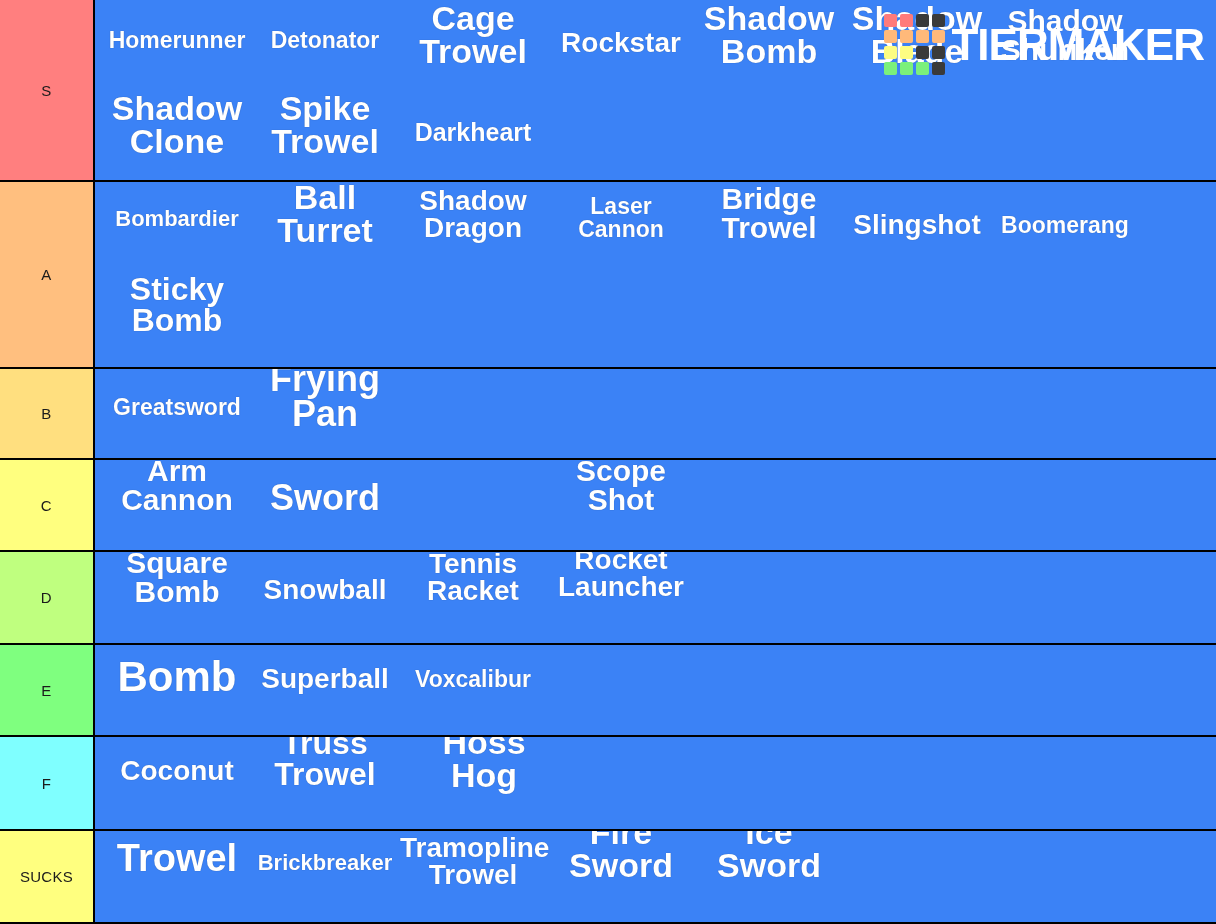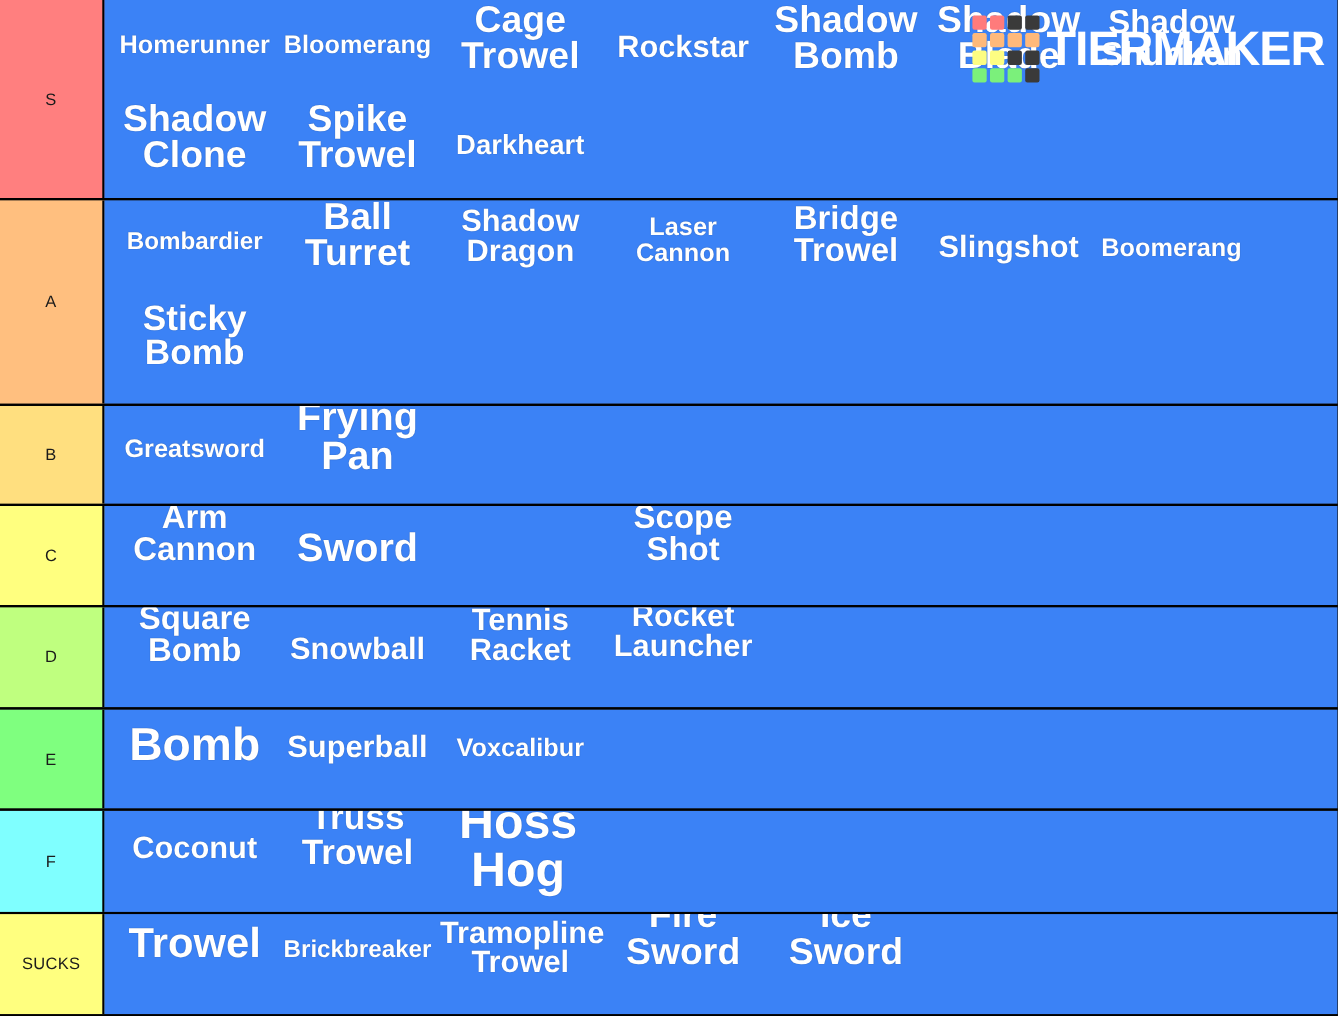--- a/index.html
+++ b/index.html
@@ -96,21 +96,21 @@
 </style>
 </head>
 <body>
 
 <div id="tierlist">
 
   <div class="tier-row" style="height: 182px;">
       <div class="tier-label" style="background: rgb(255, 127, 127);">S</div>
       <div class="tier-items">
         <div class="item" style="left: 9px; top: 29px; font-size: 23px; width: 146px;">Homerunner</div>
-        <div class="item" style="left: 157px; top: 29px; font-size: 23px; width: 146px;">Bloomerang</div>
+        <div class="item" style="left: 157px; top: 29px; font-size: 23px; width: 146px;">Detonator</div>
         <div class="item" style="left: 305px; top: 2px; font-size: 34px; width: 146px;">Cage
 Trowel</div>
         <div class="item" style="left: 453px; top: 29px; font-size: 28px; width: 146px;">Rockstar</div>
         <div class="item" style="left: 601px; top: 2px; font-size: 34px; width: 146px;">Shadow
 Bomb</div>
         <div class="item" style="left: 749px; top: 2px; font-size: 34px; width: 146px;">Shadow
 Blade</div>
         <div class="item" style="left: 897px; top: 6px; font-size: 30px; width: 146px;">Shadow
 Shuriken</div>
         <div class="item" style="left: 9px; top: 92px; font-size: 34px; width: 146px;">Shadow
@@ -175,21 +175,21 @@
         <div class="item" style="left: 157px; top: 20px; font-size: 28px; width: 146px;">Superball</div>
         <div class="item" style="left: 305px; top: 23px; font-size: 23px; width: 146px;">Voxcalibur</div>
       </div>
     </div>
     <div class="tier-row" style="height: 94px;">
       <div class="tier-label" style="background: rgb(127, 255, 255);">F</div>
       <div class="tier-items">
         <div class="item" style="left: 9px; top: 20px; font-size: 28px; width: 146px;">Coconut</div>
         <div class="item" style="left: 157px; top: -9px; font-size: 32px; width: 146px;">Truss
 Trowel</div>
-        <div class="item" style="left: 303px; top: -11px; font-size: 44px; width: 146px;">Hoss
+        <div class="item" style="left: 316px; top: -11px; font-size: 34px; width: 146px;">Hoss
 Hog</div>
       </div>
     </div>
     <div class="tier-row" style="height: 93px;">
       <div class="tier-label sucks" style="background: rgb(255, 255, 127);">SUCKS</div>
       <div class="tier-items">
         <div class="item" style="left: 9px; top: 9px; font-size: 38px; width: 146px;">Trowel</div>
         <div class="item" style="left: 157px; top: 21px; font-size: 22px; width: 146px;">Brickbreaker</div>
         <div class="item" style="left: 305px; top: 3px; font-size: 28px; width: 146px;">Tramopline
 Trowel</div>

